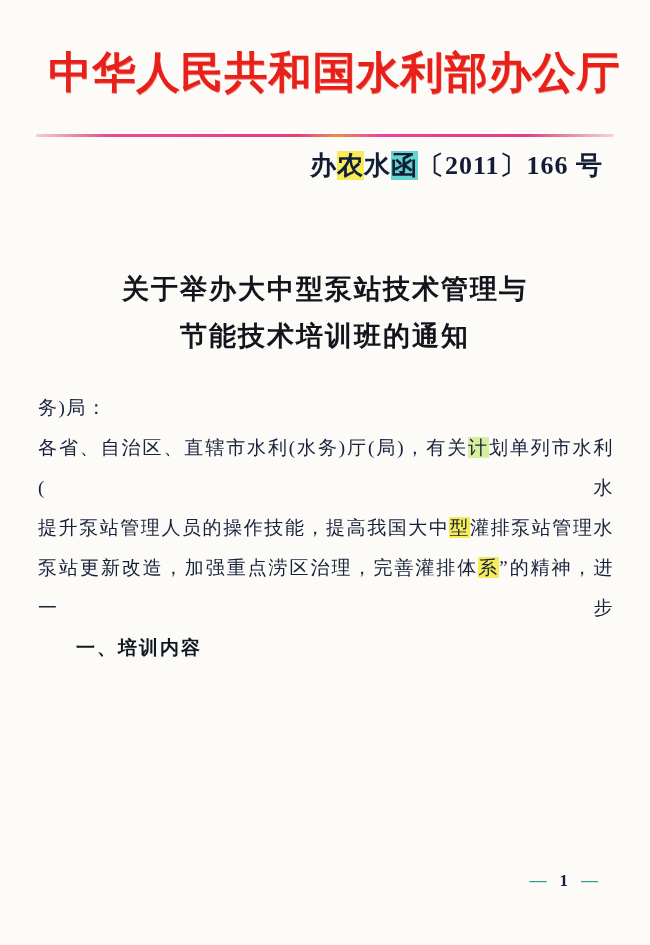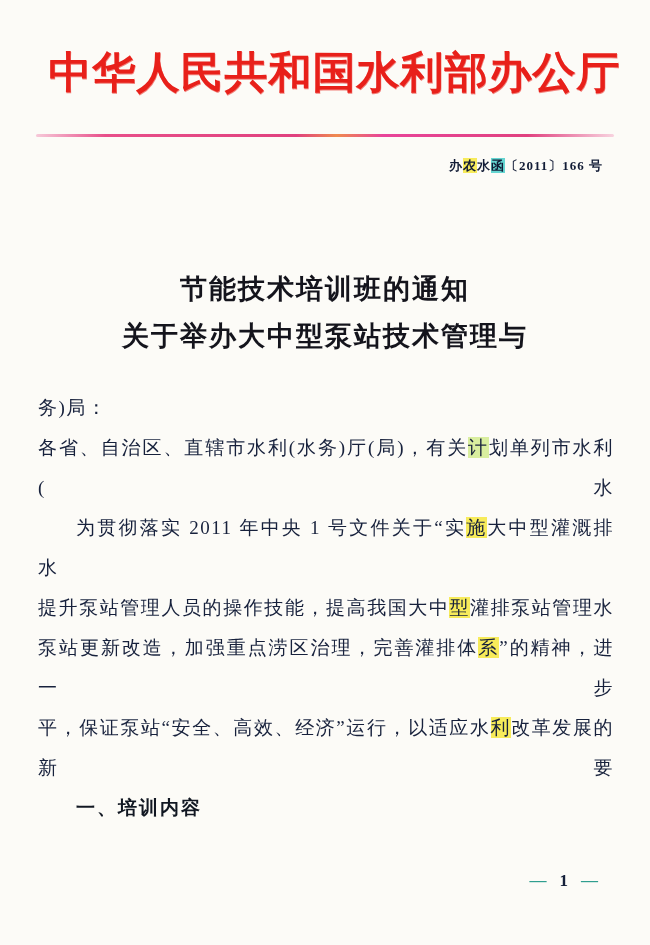--- a/index.html
+++ b/index.html
@@ -48,21 +48,21 @@
       #e8449a 60%,
       #e0417f 85%,
       rgba(245,184,207,0.6) 100%);
     border-radius: 2px;
   }
   
   .doc-number {
     position: absolute;
     top: 152px;
     right: 47px;
-    font-size: 13px;
+    font-size: 26px;
     line-height: 28px;
     letter-spacing: 1px;
     color: #121c36;
     font-weight: 600;
   }
   .doc-number .line { text-align: right; }
   
   .doc-title {
     position: absolute;
     top: 266px;
@@ -134,31 +134,29 @@
 
   <div class="agency">中华人民共和国水利部办公厅</div>
 
   <div class="red-rule"></div>
 
   <div class="doc-number">
       <div class="line"><span>办</span><span class="hl-yellow">农</span><span>水</span><span class="hl-cyan">函</span><span>〔2011〕166 号</span></div>
     </div>
 
   <div class="doc-title">
+    <div class="t-line">关于举办大中型泵站技术管理与</div>
     <div class="t-line">节能技术培训班的通知</div>
-    <div class="t-line">关于举办大中型泵站技术管理与</div>
   </div>
 
   <div class="body-text">
       <div class="line"><span>务)局：</span></div>
       <div class="line fill"><span>各省、自治区、直辖市水利(水务)厅(局)，有关</span><span class="hl-green">计</span><span>划单列市水利(水</span></div>
-      <div class="line indent fill"><span>为贯彻落实 2011 年中央 1 号文件关于“实</span><span class="hl-yellow">施</span><span>大中型灌溉排水</span></div>
       <div class="line fill"><span>提升泵站管理人员的操作技能，提高我国大中</span><span class="hl-yellow">型</span><span>灌排泵站管理水</span></div>
       <div class="line fill"><span>泵站更新改造，加强重点涝区治理，完善灌排体</span><span class="hl-yellow">系</span><span>”的精神，进一步</span></div>
-      <div class="line fill"><span>平，保证泵站“安全、高效、经济”运行，以适应水</span><span class="hl-yellow">利</span><span>改革发展的新要</span></div>
       <div class="line indent bold"><span>一、培训内容</span></div>
     </div>
 
   <div class="footer">
     <span class="dash">—</span><span class="pnum">1</span><span class="dash">—</span>
   </div>
 
 </div>
 
 </body></html>

